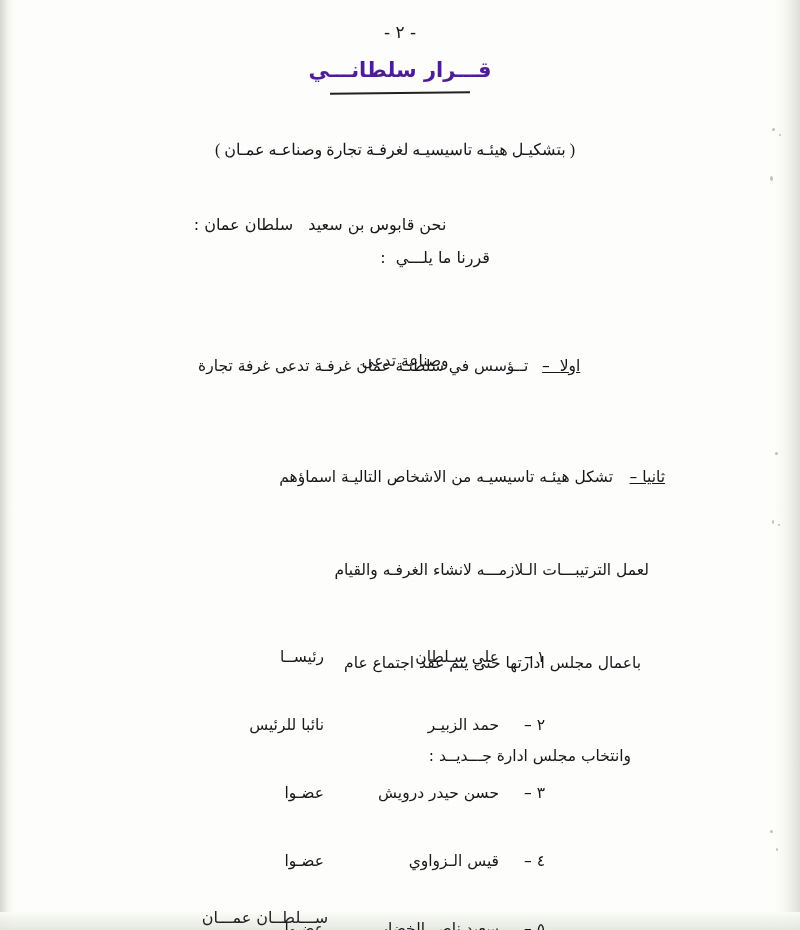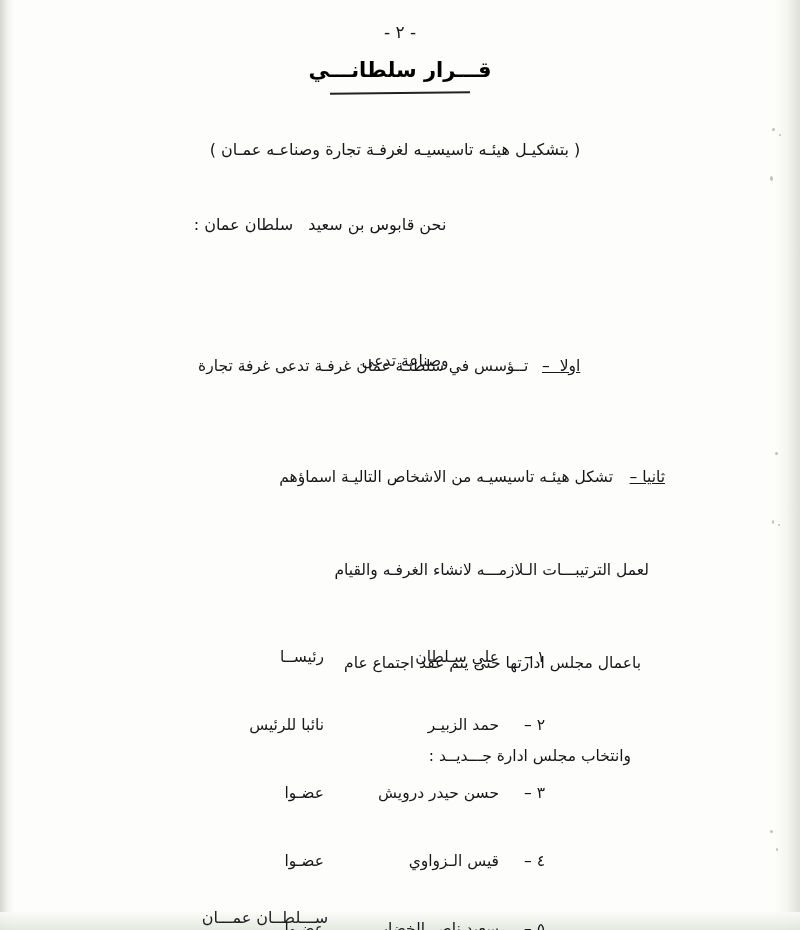--- a/index.html
+++ b/index.html
@@ -71,21 +71,21 @@
 
   
   .doc-heading {
     position: absolute;
     top: 58px;
     left: 0; right: 0;
     text-align: center;
     font-size: 21px;
     font-weight: bold;
     letter-spacing: 6px;
-    color: #000000;
+    color: #4c1d95;
   }
   .heading-underline {
     position: absolute;
     top: 92px;
     left: 330px;
     width: 140px;
     height: 2px;
     background: #222;
     transform: rotate(-0.6deg);
   }
@@ -93,20 +93,21 @@
   
   .doc-subject {
     position: absolute;
     top: 140px;
     right: 165px;
     width: 480px;
     text-align: center;
     font-size: 16px;
     letter-spacing: 2px;
     color: #15151a;
+    font-family: Liberation Serif, serif;
   }
 
   
   .preamble-1 {
     position: absolute;
     top: 215px;
     right: 270px;
     width: 420px;
     text-align: center;
     font-size: 16px;
@@ -213,20 +214,21 @@
   <div class="speckle" style="left:776px; top:848px; width:2px; height:3px;"></div>
 
   <div class="page-number doc-text">- ٢ -</div>
 
   <div class="doc-heading doc-text">قـــرار سلطانـــي</div>
   <div class="heading-underline"></div>
 
   <div class="doc-subject doc-text">( بتشكيـل هيئـه تاسيسيـه لغرفـة تجارة وصناعـه عمـان )</div>
 
   <div class="preamble-1 doc-text">نحن قابوس بن سعيد   سلطان عمان :</div>
+  <div class="preamble-2 doc-text">قررنا ما يلـــي  :</div>
 
   <div class="clause clause-1 doc-text">
     <span class="clause-label">اولا  –</span><span>تــؤسس في سلطنـة عمان غرفـة تدعى غرفة تجارة</span>
   </div>
   <div class="clause-1-cont doc-text">وصناعة تدعى</div>
 
   <div class="clause clause-2 doc-text">
     <span class="line"><span class="clause-label">ثانيا –</span><span>تشكل هيئـه تاسيسيـه من الاشخاص التاليـة اسماؤهم</span></span>
     <span class="line l2">لعمل الترتيبـــات الـلازمـــه لانشاء الغرفـه والقيام</span>
     <span class="line l3">باعمال مجلس ادارتها حتى يتم عقد اجتماع عام</span>

